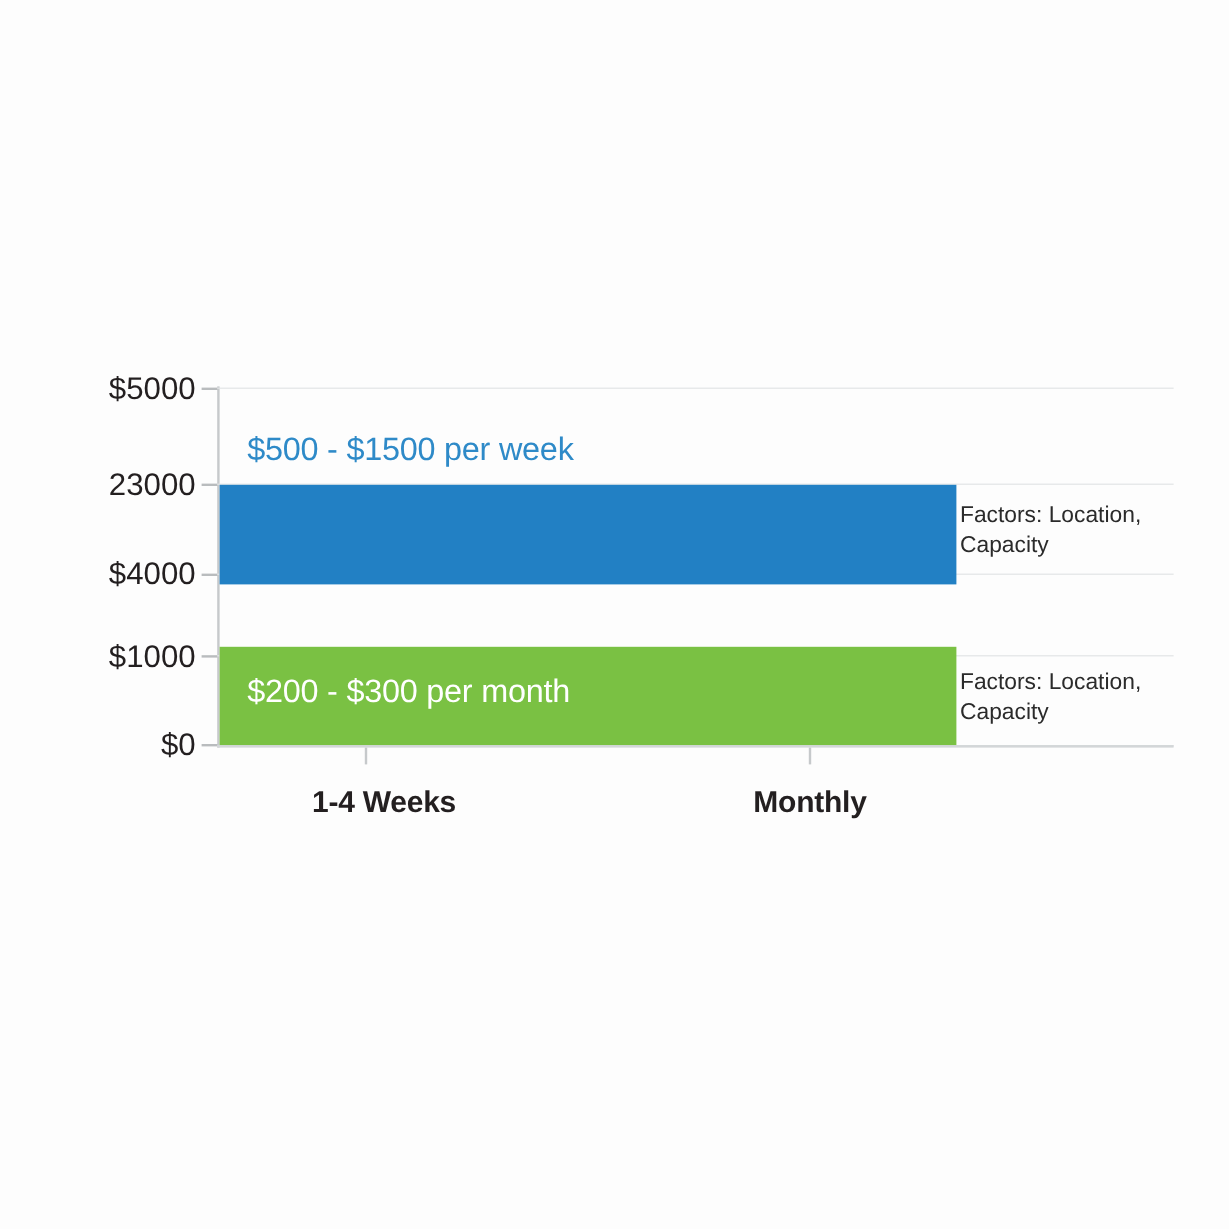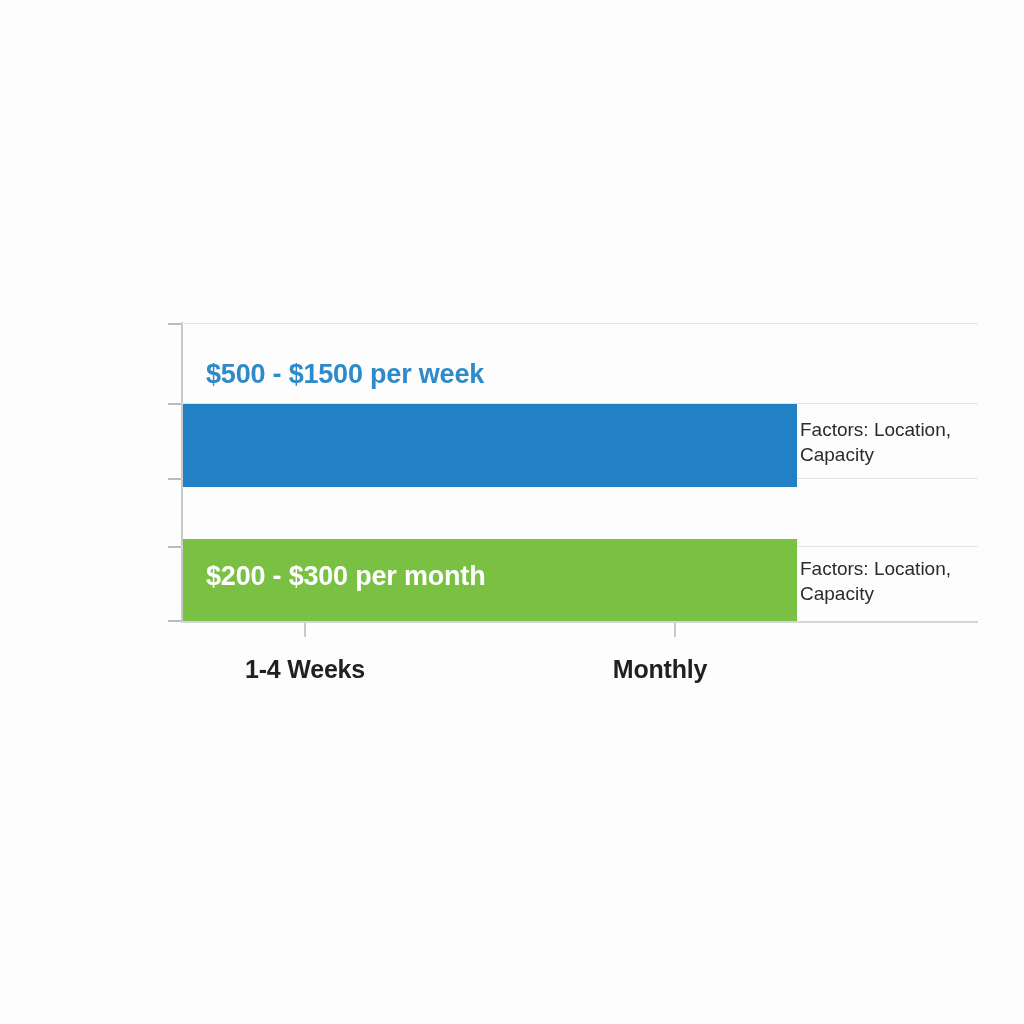--- a/index.html
+++ b/index.html
@@ -69,21 +69,21 @@
   
   .bar {
     position: absolute;
     left: 183px;
   }
 
   
   .bar-value-label {
     position: absolute;
     font-size: 27px;
-    font-weight: bold;
+    font-weight: normal;
     white-space: nowrap;
     letter-spacing: -0.2px;
   }
 
   
   .annotation {
     position: absolute;
     left: 800px;
     width: 180px;
     text-align: left;
@@ -111,27 +111,35 @@
   .x-category-label {
     position: absolute;
     top: 655px;
     font-size: 25px;
     font-weight: bold;
     color: #231f20;
     text-align: center;
     transform: translateX(-50%);
     white-space: nowrap;
     letter-spacing: -0.2px;
+    margin-left: 15px;
   }
 </style>
 </head>
 <body>
 
 <div id="chart-figure">
 
+  <div id="y-tick-labels">
+    <div class="y-tick-label" style="top:324px;">$5000</div>
+    <div class="y-tick-label" style="top:404px;">23000</div>
+    <div class="y-tick-label" style="top:478px;">$4000</div>
+    <div class="y-tick-label" style="top:547px;">$1000</div>
+    <div class="y-tick-label" style="top:621px;">$0</div>
+  </div>
 
   <div class="y-tick-mark" style="top:323px;"></div>
   <div class="y-tick-mark" style="top:403px;"></div>
   <div class="y-tick-mark" style="top:478px;"></div>
   <div class="y-tick-mark" style="top:546px;"></div>
   <div class="y-tick-mark" style="top:620px;"></div>
 
   <div id="y-axis-spine"></div>
 
   <div class="gridline" style="top:323px;"></div>

